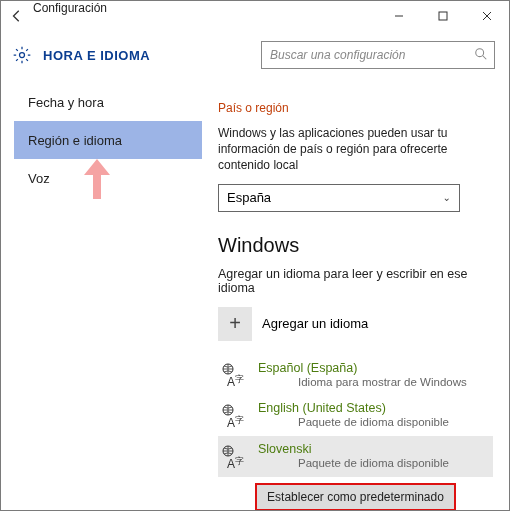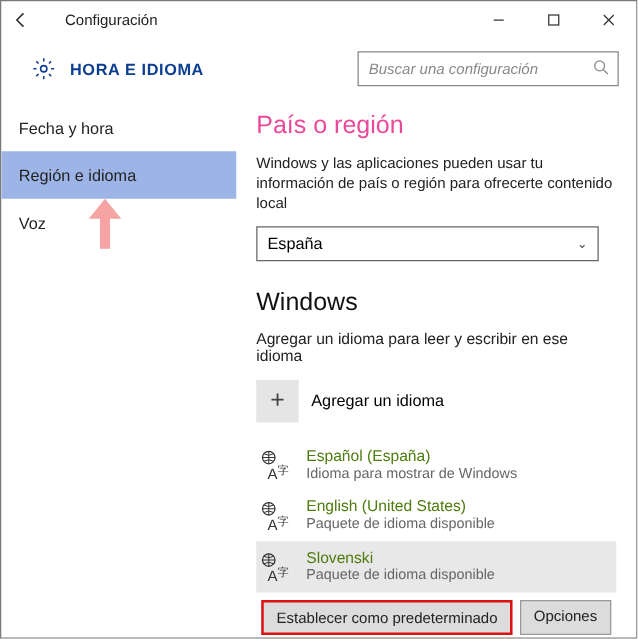--- a/index.html
+++ b/index.html
@@ -1,51 +1,51 @@
 <!DOCTYPE html>
 <html><head>
 <meta charset="utf-8">
 <style>
   * { box-sizing: border-box; margin: 0; padding: 0; font-family: "Segoe UI", Arial, sans-serif; }
   body { background: #fff; color: #000; font-size: 13px; }
   .window { width: 510px; height: 511px; border: 1px solid #7a7a7a; background: #fff; display: flex; flex-direction: column; overflow: hidden; }
-  .titlebar { height: 30px; display: flex; align-items: center; border-bottom: 0; gap: 19px; }
+  .titlebar { height: 30px; display: flex; border-bottom: 0; }
   .tb-back { width: 32px; height: 30px; display:flex; align-items:center; justify-content:center; font-size:15px; color:#333; }
   .tb-title { flex: 1; font-size: 12px; color:#222; }
   .tb-btns { display:flex; }
   .tb-btn { width: 44px; height: 30px; display:flex; align-items:center; justify-content:center; color:#333; font-size:12px; }
   .tb-btn svg { width:10px; height:10px; }
-  .header { height: 48px; display:flex; align-items:center; padding: 0 14px 0 23px; gap: 10px; }
+  .header { height: 48px; display:flex; align-items:center; padding: 0 14px 0 10px; gap: 10px; }
   .gear { width: 22px; height:22px; color:#0b3e91; display:flex; align-items:center; justify-content:center;}
   .header h1 { font-size: 13px; font-weight: 600; letter-spacing: 0.5px; color:#0b3e91; flex: 0 0 auto; }
   .spacer { flex:1; }
-  .search { width: 209px; height: 28px; border: 1px solid #888; display:flex; align-items:center; padding: 0 6px 0 8px; color:#666; background:#fff; }
+  .search { width: 234px; height: 28px; border: 1px solid #888; display:flex; align-items:center; padding: 0 6px 0 8px; color:#666; background:#fff; }
   .search span.ph { flex:1; font-size:12px; color:#888; font-style: italic;}
-  .body { flex:1; display:flex; overflow:hidden; }
+  .body { flex:1; display:flex; overflow:hidden;padding-left:13px; }
   .sidebar { width: 188px; border-right: 0; padding-top: 4px; }
   .side-item { height: 38px; display:flex; align-items:center; padding-left: 14px; font-size: 13px; color:#222; position:relative;}
   .side-item.selected { background: #9cb4e6; }
   .arrow-annotation { position:absolute; left:70px; top:38px; width:26px; height:40px; }
   .arrow-annotation .stem { position:absolute; left:9px; top:12px; width:8px; height:28px; background:#f5a3a3; }
   .arrow-annotation .head { position:absolute; left:0; top:0; width:0; height:0; border-left:13px solid transparent; border-right:13px solid transparent; border-bottom:16px solid #f5a3a3; }
   .main { flex:1; padding: 6px 16px 10px 16px; overflow:hidden; }
-  .main h2 { font-size: 20px; font-weight: 400; margin: 4px 0 10px 0; color:#ec4899; }
+  .main h2 { font-size: 12px; font-weight: 400; margin: 16px 0 10px 0; color:#c2410c; }
   .main p.desc { font-size: 12px; color:#222; line-height: 1.35; margin-bottom: 10px; }
-  .country-select { height: 28px; border:1px solid #666; padding: 0 8px; display:flex; align-items:center; justify-content:space-between; font-size:13px; margin-bottom: 22px; width: 274px;}
+  .country-select { height: 28px; border:1px solid #666; padding: 0 8px; display:flex; align-items:center; justify-content:space-between; font-size:13px; margin-bottom: 22px; width: 242px;}
   .country-select .chev { font-size:10px; color:#444; }
   .section-h { font-size: 20px; font-weight:400; margin: 4px 0 10px 0; color:#111;}
   .sub { font-size: 12.5px; margin-bottom: 12px; color:#222; }
   .add-lang { display:flex; align-items:center; gap: 10px; margin-bottom: 14px; }
   .add-btn { width: 34px; height:34px; background:#e5e5e5; display:flex; align-items:center; justify-content:center; font-size:20px; color:#444; }
   .lang { display:flex; align-items:center; gap:10px; padding: 6px 2px; }
   .lang.selected { background:#e8e8e8; padding:6px 2px; }
   .lang-icon { width:28px; height:28px; display:flex; align-items:center; justify-content:center; flex-shrink:0;}
   .lang-icon svg { width:26px; height:26px; }
   .lang-txt .name { font-size: 12.5px; color:#4d7c0f; line-height:1.2;}
-  .lang-txt .detail { font-size: 11.5px; color:#666; line-height:1.2;}
+  .lang-txt .detail { font-size: 11.5px; color:#666; line-height:1.2;margin-left:40px;}
   .lang-actions { display:flex; gap:6px; margin-top:6px; justify-content:center; flex-wrap:wrap;}
   .btn { border:1px solid #999; background:#dcdcdc; padding: 5px 10px; font-size:12px; color:#222; }
   .btn.hl { border: 2px solid #d11; }
 </style>
 </head>
 <body>
 
 <div class="window">
 
   <div class="titlebar">

